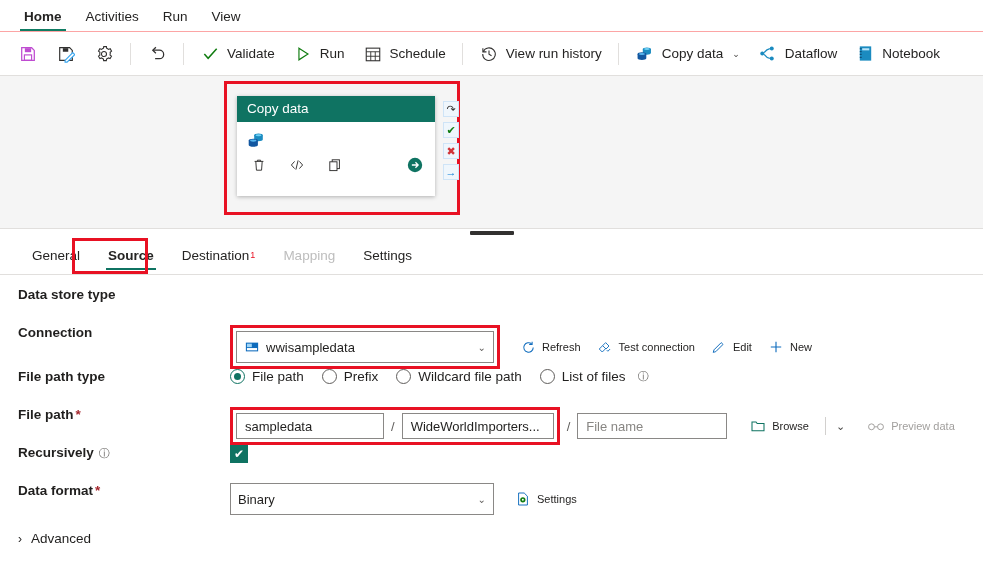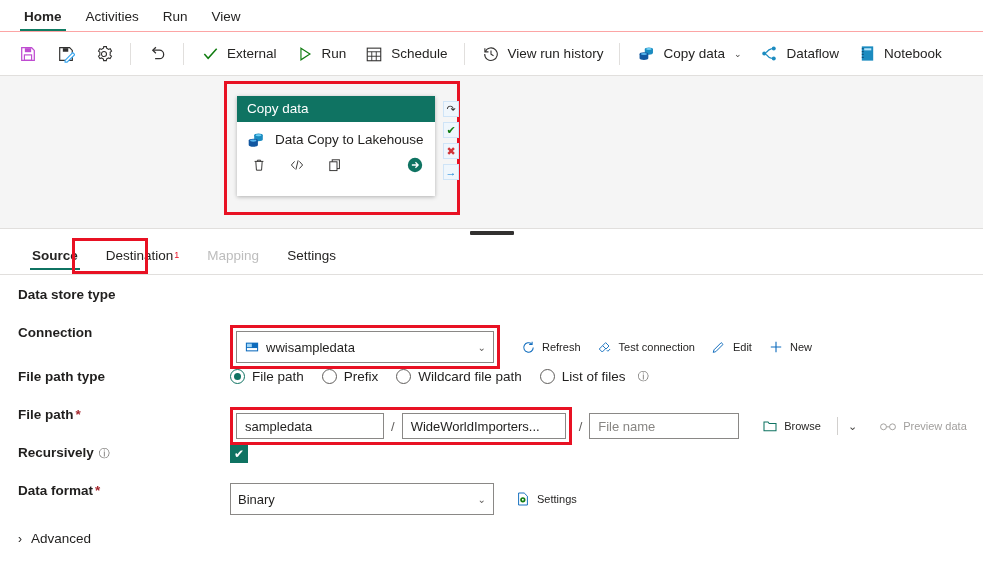--- a/index.html
+++ b/index.html
@@ -243,21 +243,21 @@
   </div>
 
   <div class="tb-sep"></div>
 
   <div class="tb-btn">
     <span class="tb-ico">
       <svg width="19" height="19" viewBox="0 0 20 20">
           <path d="M3.5 10.5l4 4.5 9-10" fill="none" stroke="#107c10" stroke-width="1.6"></path>
         </svg>
     </span>
-    <span>External</span>
+    <span>Validate</span>
   </div>
 
   <div class="tb-btn">
     <span class="tb-ico">
       <svg width="18" height="18" viewBox="0 0 20 20">
           <path d="M5.5 3.5l10 6.5-10 6.5z" fill="none" stroke="#107c10" stroke-width="1.3"></path>
         </svg>
     </span>
     <span>Run</span>
   </div>
@@ -335,21 +335,20 @@
         <span class="tb-ico">
           <svg width="26" height="26" viewBox="0 0 20 20">
             <ellipse cx="12.5" cy="5.3" rx="4.3" ry="1.7" fill="#1b8bc0"></ellipse>
             <path d="M8.2 5.3v4.2c0 .9 1.9 1.7 4.3 1.7s4.3-.8 4.3-1.7V5.3" fill="#1b8bc0"></path>
             <ellipse cx="12.5" cy="5.3" rx="3" ry="1" fill="#6ed0f5"></ellipse>
             <ellipse cx="7.3" cy="10.6" rx="4.6" ry="1.8" fill="#1257a0"></ellipse>
             <path d="M2.7 10.6v4.4c0 1 2.1 1.8 4.6 1.8s4.6-.8 4.6-1.8v-4.4" fill="#1257a0"></path>
             <ellipse cx="7.3" cy="10.6" rx="3.2" ry="1.1" fill="#57b7ef"></ellipse>
           </svg>
         </span>
-        <span class="act-name">Data Copy to Lakehouse</span>
       </div>
       <div class="act-tools">
         <span class="tb-ico">
           <svg width="16" height="16" viewBox="0 0 20 20">
               <path d="M4.5 5.5h11M8 5.5V4h4v1.5M6 5.5l.8 11h6.4l.8-11" fill="none" stroke="#323130" stroke-width="1.2"></path>
             </svg>
         </span>
         <span class="tb-ico">
           <svg width="16" height="16" viewBox="0 0 20 20">
               <path d="M7 5.5L3 10l4 4.5M13 5.5L17 10l-4 4.5M11.4 4.2L8.6 15.8" fill="none" stroke="#323130" stroke-width="1.2"></path>
@@ -379,20 +378,21 @@
     </div>
 
   </div>
 </div>
 
 <div class="splitter">
   <div class="splitter-grip"></div>
 </div>
 
 <div class="tabs">
+  <div class="tab">General</div>
   <div class="tab active">Source</div>
   <div class="tab">
     <span>Destination</span>
       <sup>1</sup>
   </div>
   <div class="tab disabled">Mapping</div>
   <div class="tab">Settings</div>
   <div class="tab-hl"></div>
 </div>
 
@@ -486,21 +486,21 @@
   </div>
 
   <div class="row">
     <div class="lbl">
       <span>File path</span><span class="req">*</span>
     </div>
     <div class="ctrl">
       <div class="hl-box">
         <div class="txtbox" style="width:148px">sampledata</div>
         <span class="slash">/</span>
-        <div class="txtbox" style="width:164px">WideWorldImporters...</div>
+        <div class="txtbox" style="width:152px">WideWorldImporters...</div>
       </div>
       <span class="slash">/</span>
       <div class="txtbox ph" style="width:150px">File name</div>
 
       <div class="link-btn" style="margin-left:14px">
         <span class="tb-ico" style="width:17px;height:17px">
           <svg width="16" height="16" viewBox="0 0 20 20">
               <path d="M2.5 5h5l1.5 2h8.5v9h-15V5z" fill="none" stroke="#0f7362" stroke-width="1.3"></path>
             </svg>
         </span>

